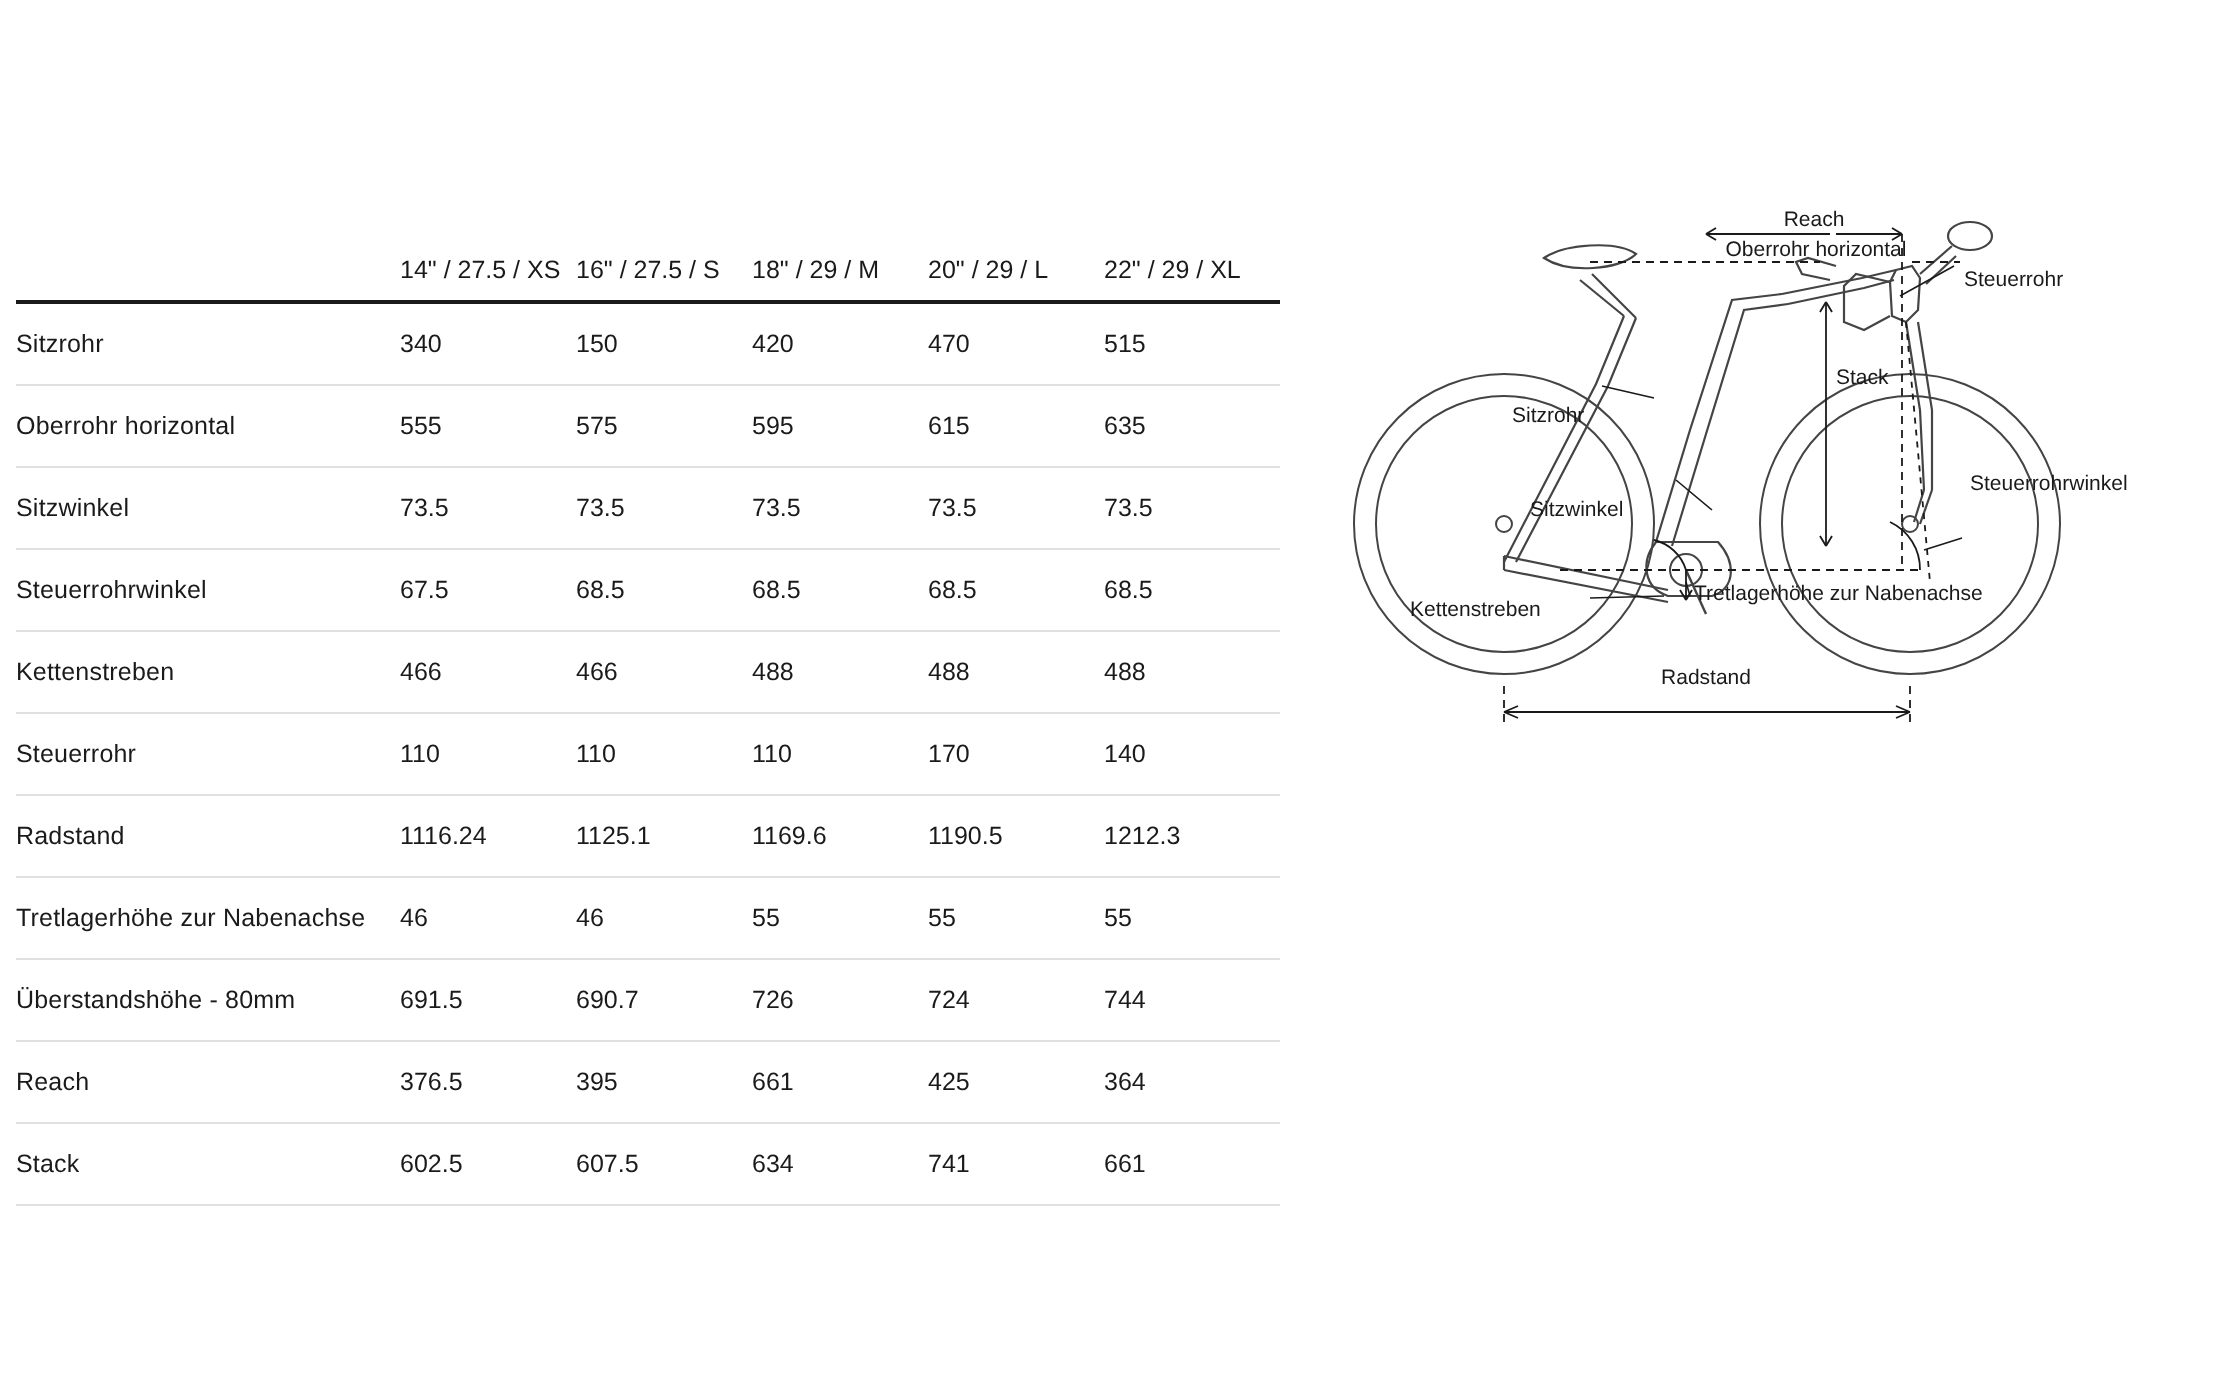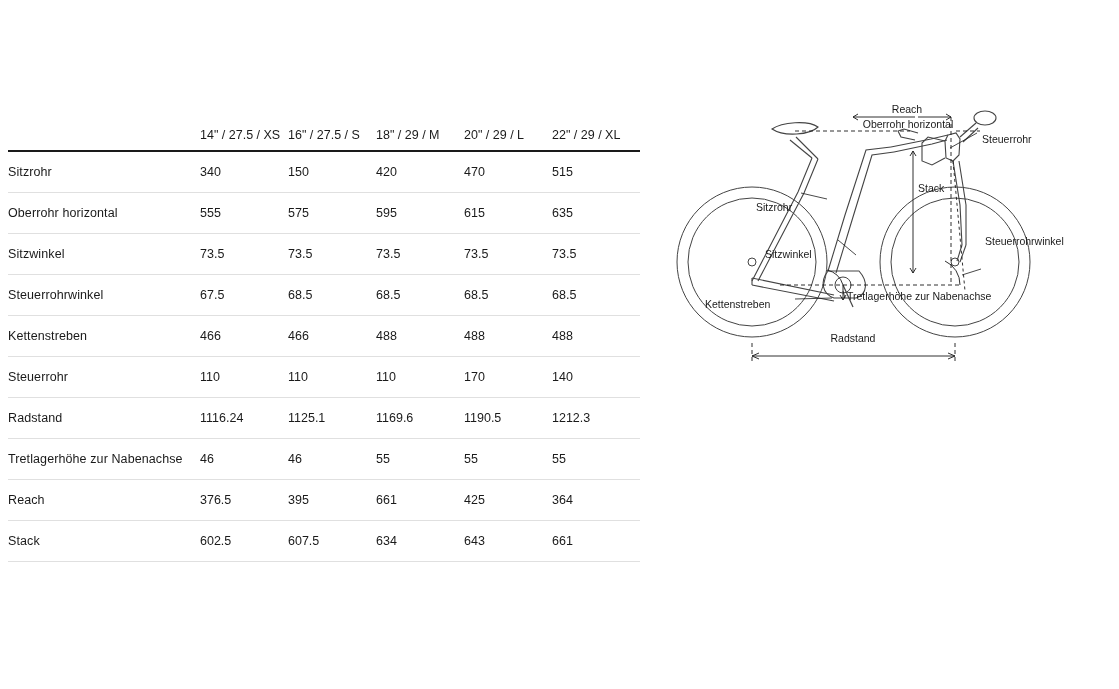--- a/index.html
+++ b/index.html
@@ -168,33 +168,41 @@
         </tr>
         <tr>
           <td class="rowlabel">Tretlagerhöhe zur Nabenachse</td>
           <td>46</td>
           <td>46</td>
           <td>55</td>
           <td>55</td>
           <td>55</td>
         </tr>
         <tr>
+          <td class="rowlabel">Überstandshöhe - 80mm</td>
+          <td>691.5</td>
+          <td>690.7</td>
+          <td>726</td>
+          <td>724</td>
+          <td>744</td>
+        </tr>
+        <tr>
           <td class="rowlabel">Reach</td>
           <td>376.5</td>
           <td>395</td>
           <td>661</td>
           <td>425</td>
           <td>364</td>
         </tr>
         <tr>
           <td class="rowlabel">Stack</td>
           <td>602.5</td>
           <td>607.5</td>
           <td>634</td>
-          <td>643</td>
+          <td>741</td>
           <td>661</td>
         </tr>
       </tbody>
     </table>
   </div>
 
   <div class="diagram">
     <svg width="450" height="290" viewBox="0 0 450 290" xmlns="http://www.w3.org/2000/svg">
       <g fill="none" stroke="#444" stroke-width="1">
 

